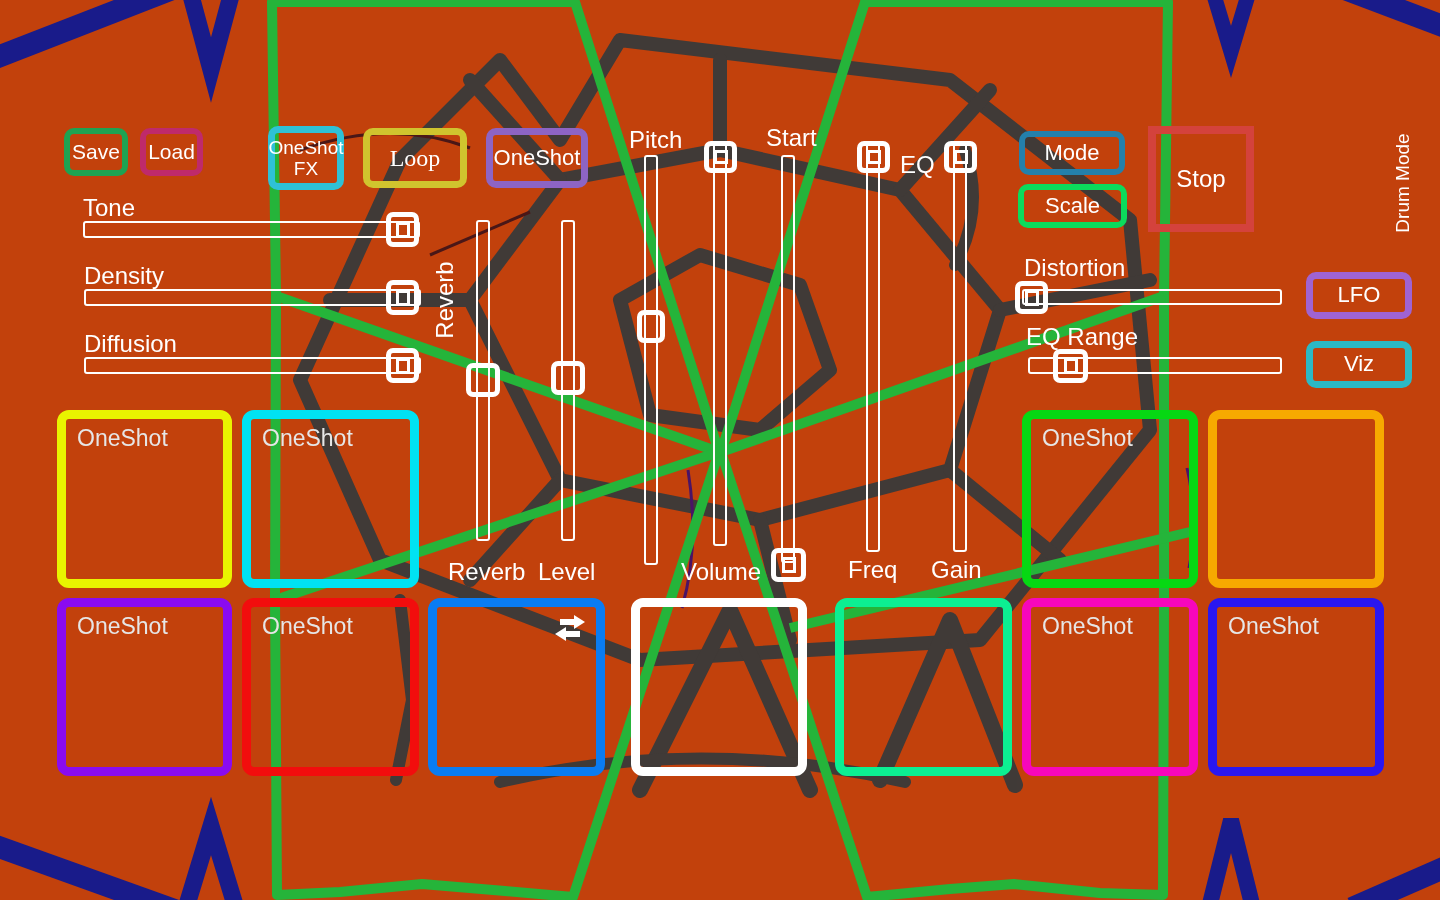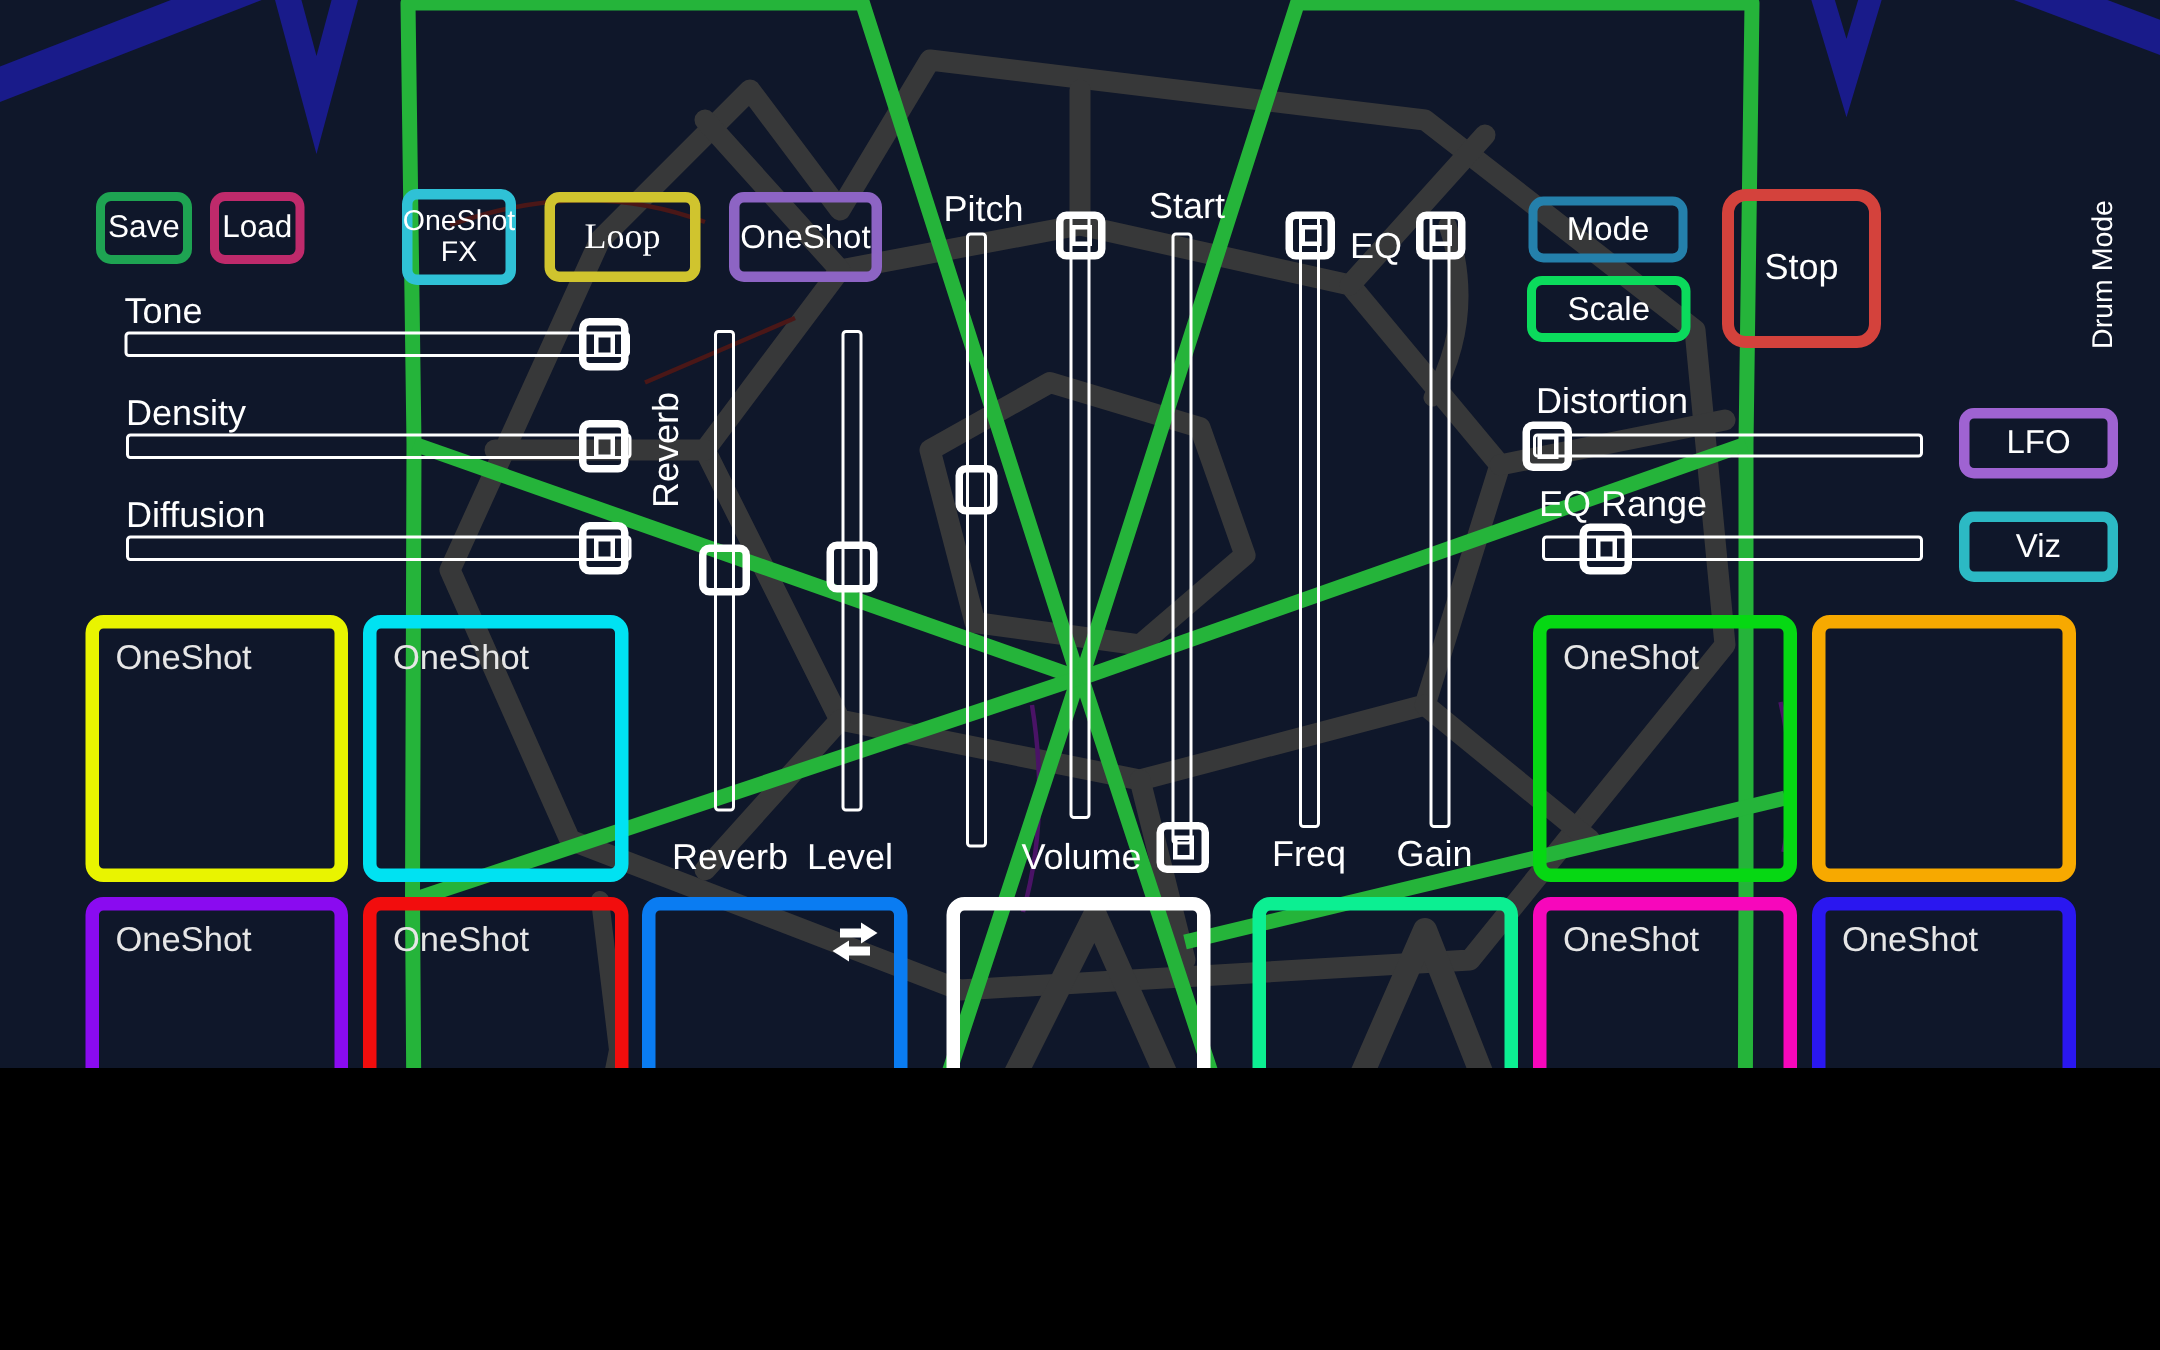--- a/index.html
+++ b/index.html
@@ -1,16 +1,16 @@
 <!DOCTYPE html>
 <html><head>
 <meta charset="utf-8">
 <style>
   html,body{margin:0;padding:0;background:#000;}
-  .stage{position:relative;width:1440px;height:712px;background:#0f172a;overflow:hidden;
+  .stage{position:relative;width:1440px;height:900px;background:#c2410c;overflow:hidden;
          font-family:"Liberation Sans",sans-serif;color:#fff;}
   .bg{position:absolute;left:0;top:0;width:1440px;height:900px;}
   .btn{position:absolute;box-sizing:border-box;border:6px solid #888;border-radius:10px;
        background:transparent;color:#fff;display:flex;align-items:center;justify-content:center;
        text-align:center;font-size:22px;line-height:1.12;cursor:pointer;}
   .pad{position:absolute;box-sizing:border-box;border:9px solid #888;border-radius:12px;background:transparent;}
   .pad .padlbl{position:absolute;left:11px;top:6px;font-size:23px;color:#e6e6e6;}
   .lbl{position:absolute;color:#fff;font-size:24px;white-space:nowrap;}
   .rot{transform:rotate(-90deg);transform-origin:center center;text-align:center;}
   .htrack,.vtrack{position:absolute;box-sizing:border-box;border:2px solid #fff;border-radius:3px;background:transparent;}
@@ -70,21 +70,21 @@
   <div class="btn" style="left: 64px; top: 128px; width: 64px; height: 48px; font-size: 21px; border-color: rgb(30, 163, 82);">Save</div>
   <div class="btn" style="left: 140px; top: 128px; width: 63px; height: 48px; font-size: 21px; border-color: rgb(191, 42, 107);">Load</div>
   <div class="btn" style="left: 268px; top: 126px; width: 76px; height: 64px; font-size: 19px; border-width: 7px; border-color: rgb(47, 193, 214);">
     <span><span>OneShot</span><br><span>FX</span></span>
   </div>
   <div class="btn" style="left: 363px; top: 128px; width: 104px; height: 60px; font-size: 24px; border-width: 7px; border-color: rgb(208, 196, 46); font-family: Liberation Serif, serif;">Loop</div>
   <div class="btn" style="left: 486px; top: 128px; width: 102px; height: 60px; border-width: 7px; border-color: rgb(141, 100, 196);">OneShot</div>
 
   <div class="btn" style="left: 1019px; top: 131px; width: 106px; height: 44px; border-color: rgb(36, 128, 171);">Mode</div>
   <div class="btn" style="left: 1018px; top: 184px; width: 109px; height: 44px; border-color: rgb(11, 219, 92);">Scale</div>
-  <div class="btn" style="left: 1148px; top: 126px; width: 106px; height: 106px; font-size: 24px; border-width: 8px; border-radius: 16px; border-color: rgb(212, 66, 60);">Stop</div>
+  <div class="btn" style="left: 1148px; top: 126px; width: 106px; height: 106px; font-size: 24px; border-width: 8px; border-radius: 0; border-color: rgb(212, 66, 60);">Stop</div>
   <div class="lbl rot" style="left:1347px;top:172px;width:112px;font-size:19px;">Drum Mode</div>
 
   <div class="btn" style="left: 1306px; top: 272px; width: 106px; height: 47px; border-width: 7px; border-color: rgb(159, 99, 210);">LFO</div>
   <div class="btn" style="left: 1306px; top: 341px; width: 106px; height: 47px; border-width: 7px; border-color: rgb(44, 185, 196);">Viz</div>
 
   <div class="lbl" style="left:83px;top:194px;">Tone</div>
   <div class="htrack" style="left:83px;top:221px;width:337px;height:17px;"></div>
   <div class="handle" style="left:386px;top:212px;width:33px;height:35px;">
       <span class="inner"></span>
     </div>

